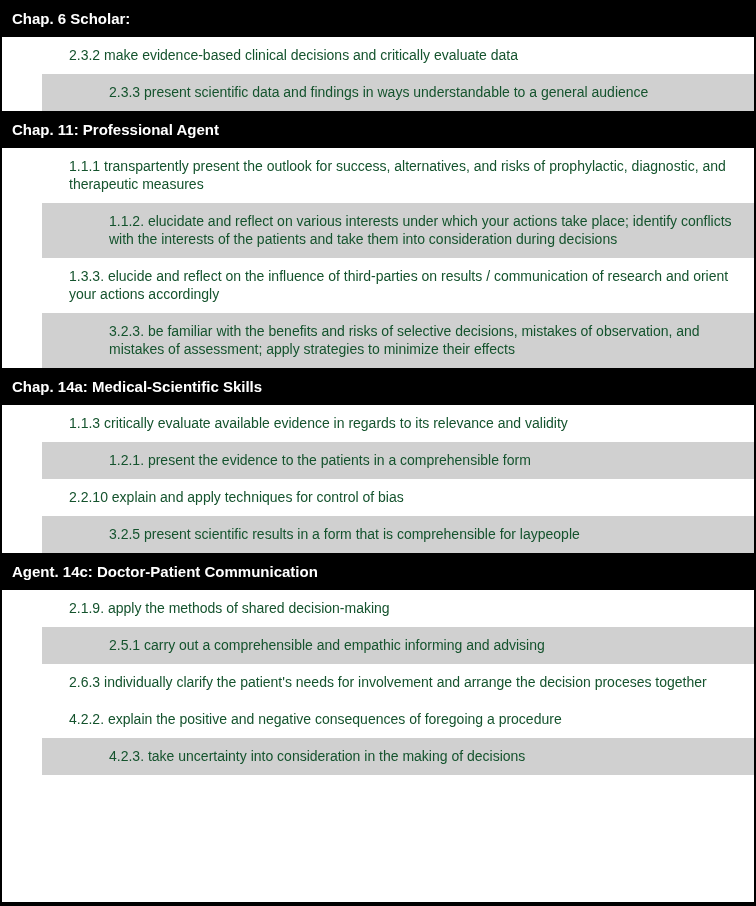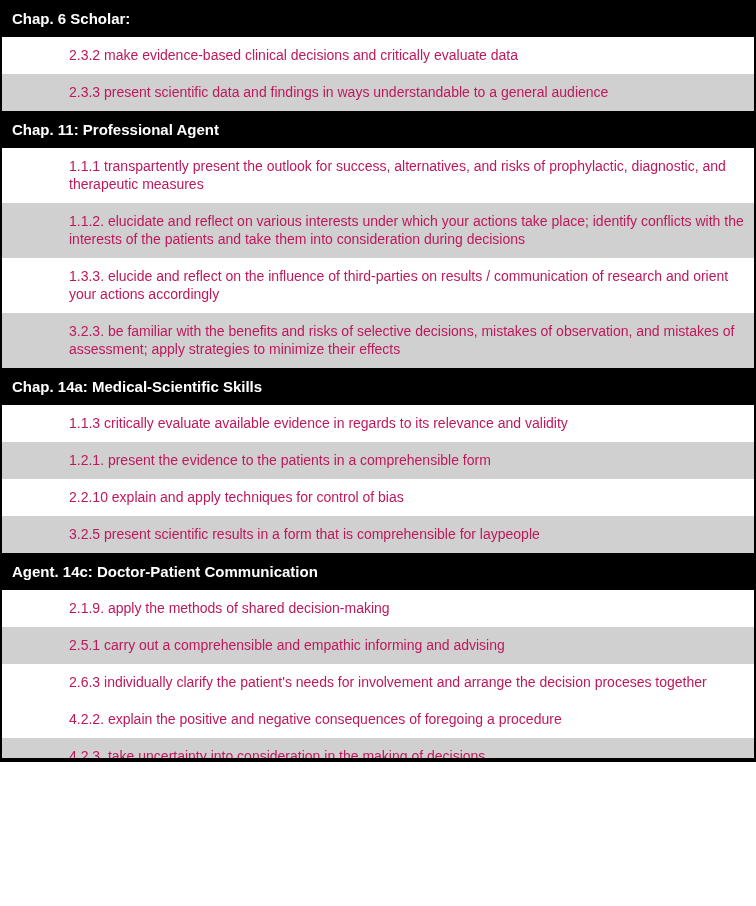--- a/index.html
+++ b/index.html
@@ -4,44 +4,45 @@
 <style>
   html, body {
     margin: 0;
     padding: 0;
     background: #ffffff;
     font-family: "Liberation Sans", sans-serif;
   }
   .table-wrap {
     box-sizing: border-box;
     width: 756px;
-    height: 762px;
+    height: 906px;
     border-left: 2px solid #000000;
     border-right: 2px solid #000000;
     border-bottom: 4px solid #000000;
     background: #ffffff;
     overflow: hidden;
   }
   .section-header {
     background: #000000;
     color: #ffffff;
     font-size: 15px;
     font-weight: bold;
     line-height: 18px;
     padding: 10px 10px 9px 10px;
   }
   .row {
     background: #ffffff;
-    color: #be185d;
+    color: #14532d;
     font-size: 14px;
     line-height: 18px;
     padding: 9px 6px 10px 67px;
   }
   .row.alt {
     background: #d0d0d0;
+    margin-left: 40px;
   }
 </style>
 </head>
 <body>
 
 <div class="table-wrap">
 
   <section>
     <div class="section-header">Chap. 6 Scholar:</div>
     <div class="row">2.3.2 make evidence-based clinical decisions and critically evaluate data</div>

